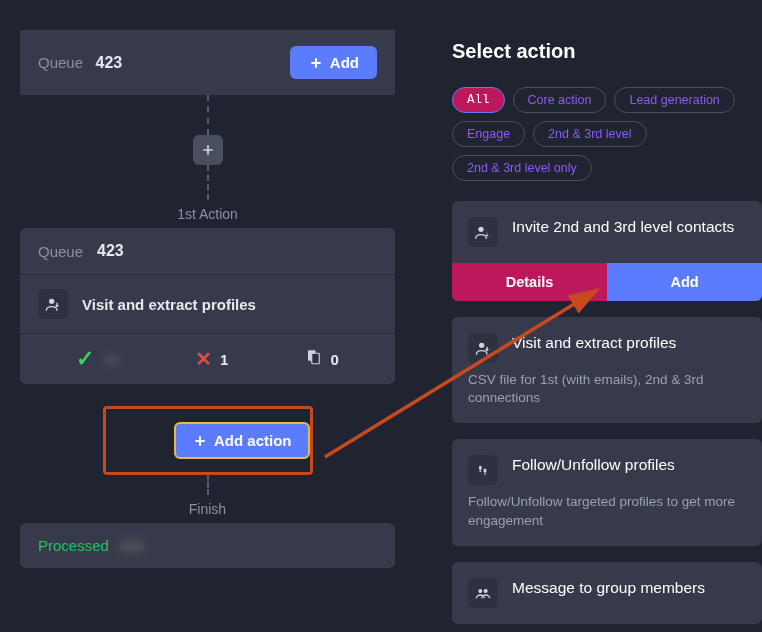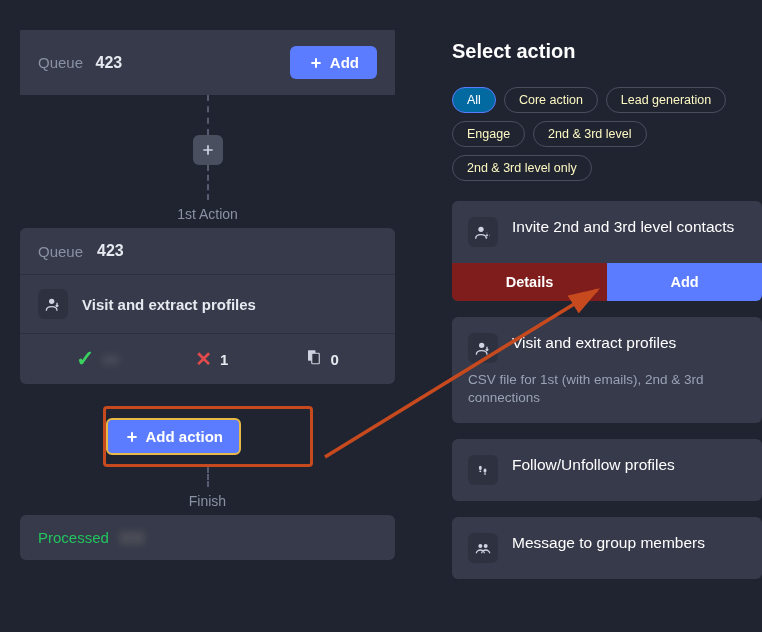--- a/index.html
+++ b/index.html
@@ -100,25 +100,25 @@
   }
   .stat { display: flex; align-items: center; gap: 8px; font-size: 15px; color: #e6e9f0; font-weight: 600;}
   .stat .blur { filter: blur(3px); opacity: .4; color:#888;}
   .check-icon { color: #3bd160; font-size: 22px; font-weight: 900;}
   .x-icon { color: #e14b4b; font-size: 20px; font-weight: 900;}
   .doc-icon { color: #cfd4e0; font-size: 18px; }
   .add-action-wrap {
     border: 3px solid #c74a1f;
     border-radius: 4px;
     width: 210px;
-    height: 61px;
+    height: 69px;
     margin: 0 auto;
     display: flex;
     align-items: center;
-    justify-content: flex-start;
+    justify-content: flex-end;
     position: relative;
     margin-top: 22px;
   }
   .btn-add-action {
     background: #5c7cff;
     color: #fff;
     border: 2px solid #e8b946;
     border-radius: 6px;
     padding: 8px 16px;
     font-size: 15px;
@@ -140,46 +140,46 @@
   }
   .processed-card .blur { filter: blur(3px); opacity: .4; background:#666; width:26px; height:14px; border-radius:3px;}
   
   .right-title { color: #fff; font-size: 20px; font-weight: 700; margin-bottom: 24px; }
   .pills { display: flex; flex-wrap: wrap; gap: 8px; margin-bottom: 20px; }
   .pill {
     border: 1px solid #4a4f60;
     border-radius: 16px;
     padding: 5px 14px;
     font-size: 12.5px;
-    color: #fef9c3;
+    color: #8b5cf6;
     cursor: pointer;
     white-space: nowrap;
   }
-  .pill.active { background: #0369a1; color: #fff; border-color: #5c7cff; }
+  .pill.active { background: #be185d; color: #fff; border-color: #5c7cff; font-family: Liberation Mono, monospace; }
   .action-item {
     background: #363a4a;
     border-radius: 6px;
     margin-bottom: 16px;
     padding: 16px;
   }
   .action-item.compact { padding: 0; }
   .action-item .head { display: flex; gap: 14px; align-items: flex-start; }
   .action-item .head .title { color: #fff; font-size: 15.5px; font-weight: 400; line-height: 1.3; }
   .action-item .desc { color: #9aa2b5; font-size: 13.5px; margin-top: 8px; line-height: 1.35; }
   .invite-card .head { padding: 16px; }
   .btn-row { display: flex; }
   .btn-row button {
     flex: 1;
     border: none;
     padding: 11px 0;
     font-size: 14.5px;
     font-weight: 600;
     cursor: pointer;
   }
-  .btn-details { background: #7f1d1d; color: #fff; border-bottom-left-radius: 6px; }
+  .btn-details { background: #be185d; color: #fff; border-bottom-left-radius: 6px; }
   .btn-add2 { background: #5c7cff; color: #fff; border-bottom-right-radius: 6px; }
   
   .arrow-line {
     position: absolute;
     left: 302px;
     top: 282px;
     width: 330px;
     height: 200px;
     pointer-events: none;
     z-index: 5;
@@ -329,20 +329,21 @@
             <ellipse cx="8" cy="9" rx="2.2" ry="3.2"></ellipse>
             <ellipse cx="8" cy="14" rx="1.6" ry="1.2"></ellipse>
             <ellipse cx="15" cy="13" rx="2.2" ry="3.2"></ellipse>
             <ellipse cx="15" cy="18" rx="1.6" ry="1.2"></ellipse>
           </svg>
       </div>
       <div>
         <div class="title">Follow/Unfollow profiles</div>
       </div>
     </div>
+    <div class="desc">Follow/Unfollow targeted profiles to get more engagement</div>
   </div>
 
   <div class="action-item">
     <div class="head">
       <div class="icon-box">
         <svg width="16" height="16" viewBox="0 0 24 24" fill="currentColor">
             <circle cx="8" cy="9" r="3"></circle>
             <circle cx="16" cy="9" r="3"></circle>
             <path d="M2 20c0-3 3-5 6-5s6 2 6 5M10 20c0-3 3-5 6-5s6 2 6 5" fill="none" stroke="currentColor" stroke-width="2"></path>
           </svg>

